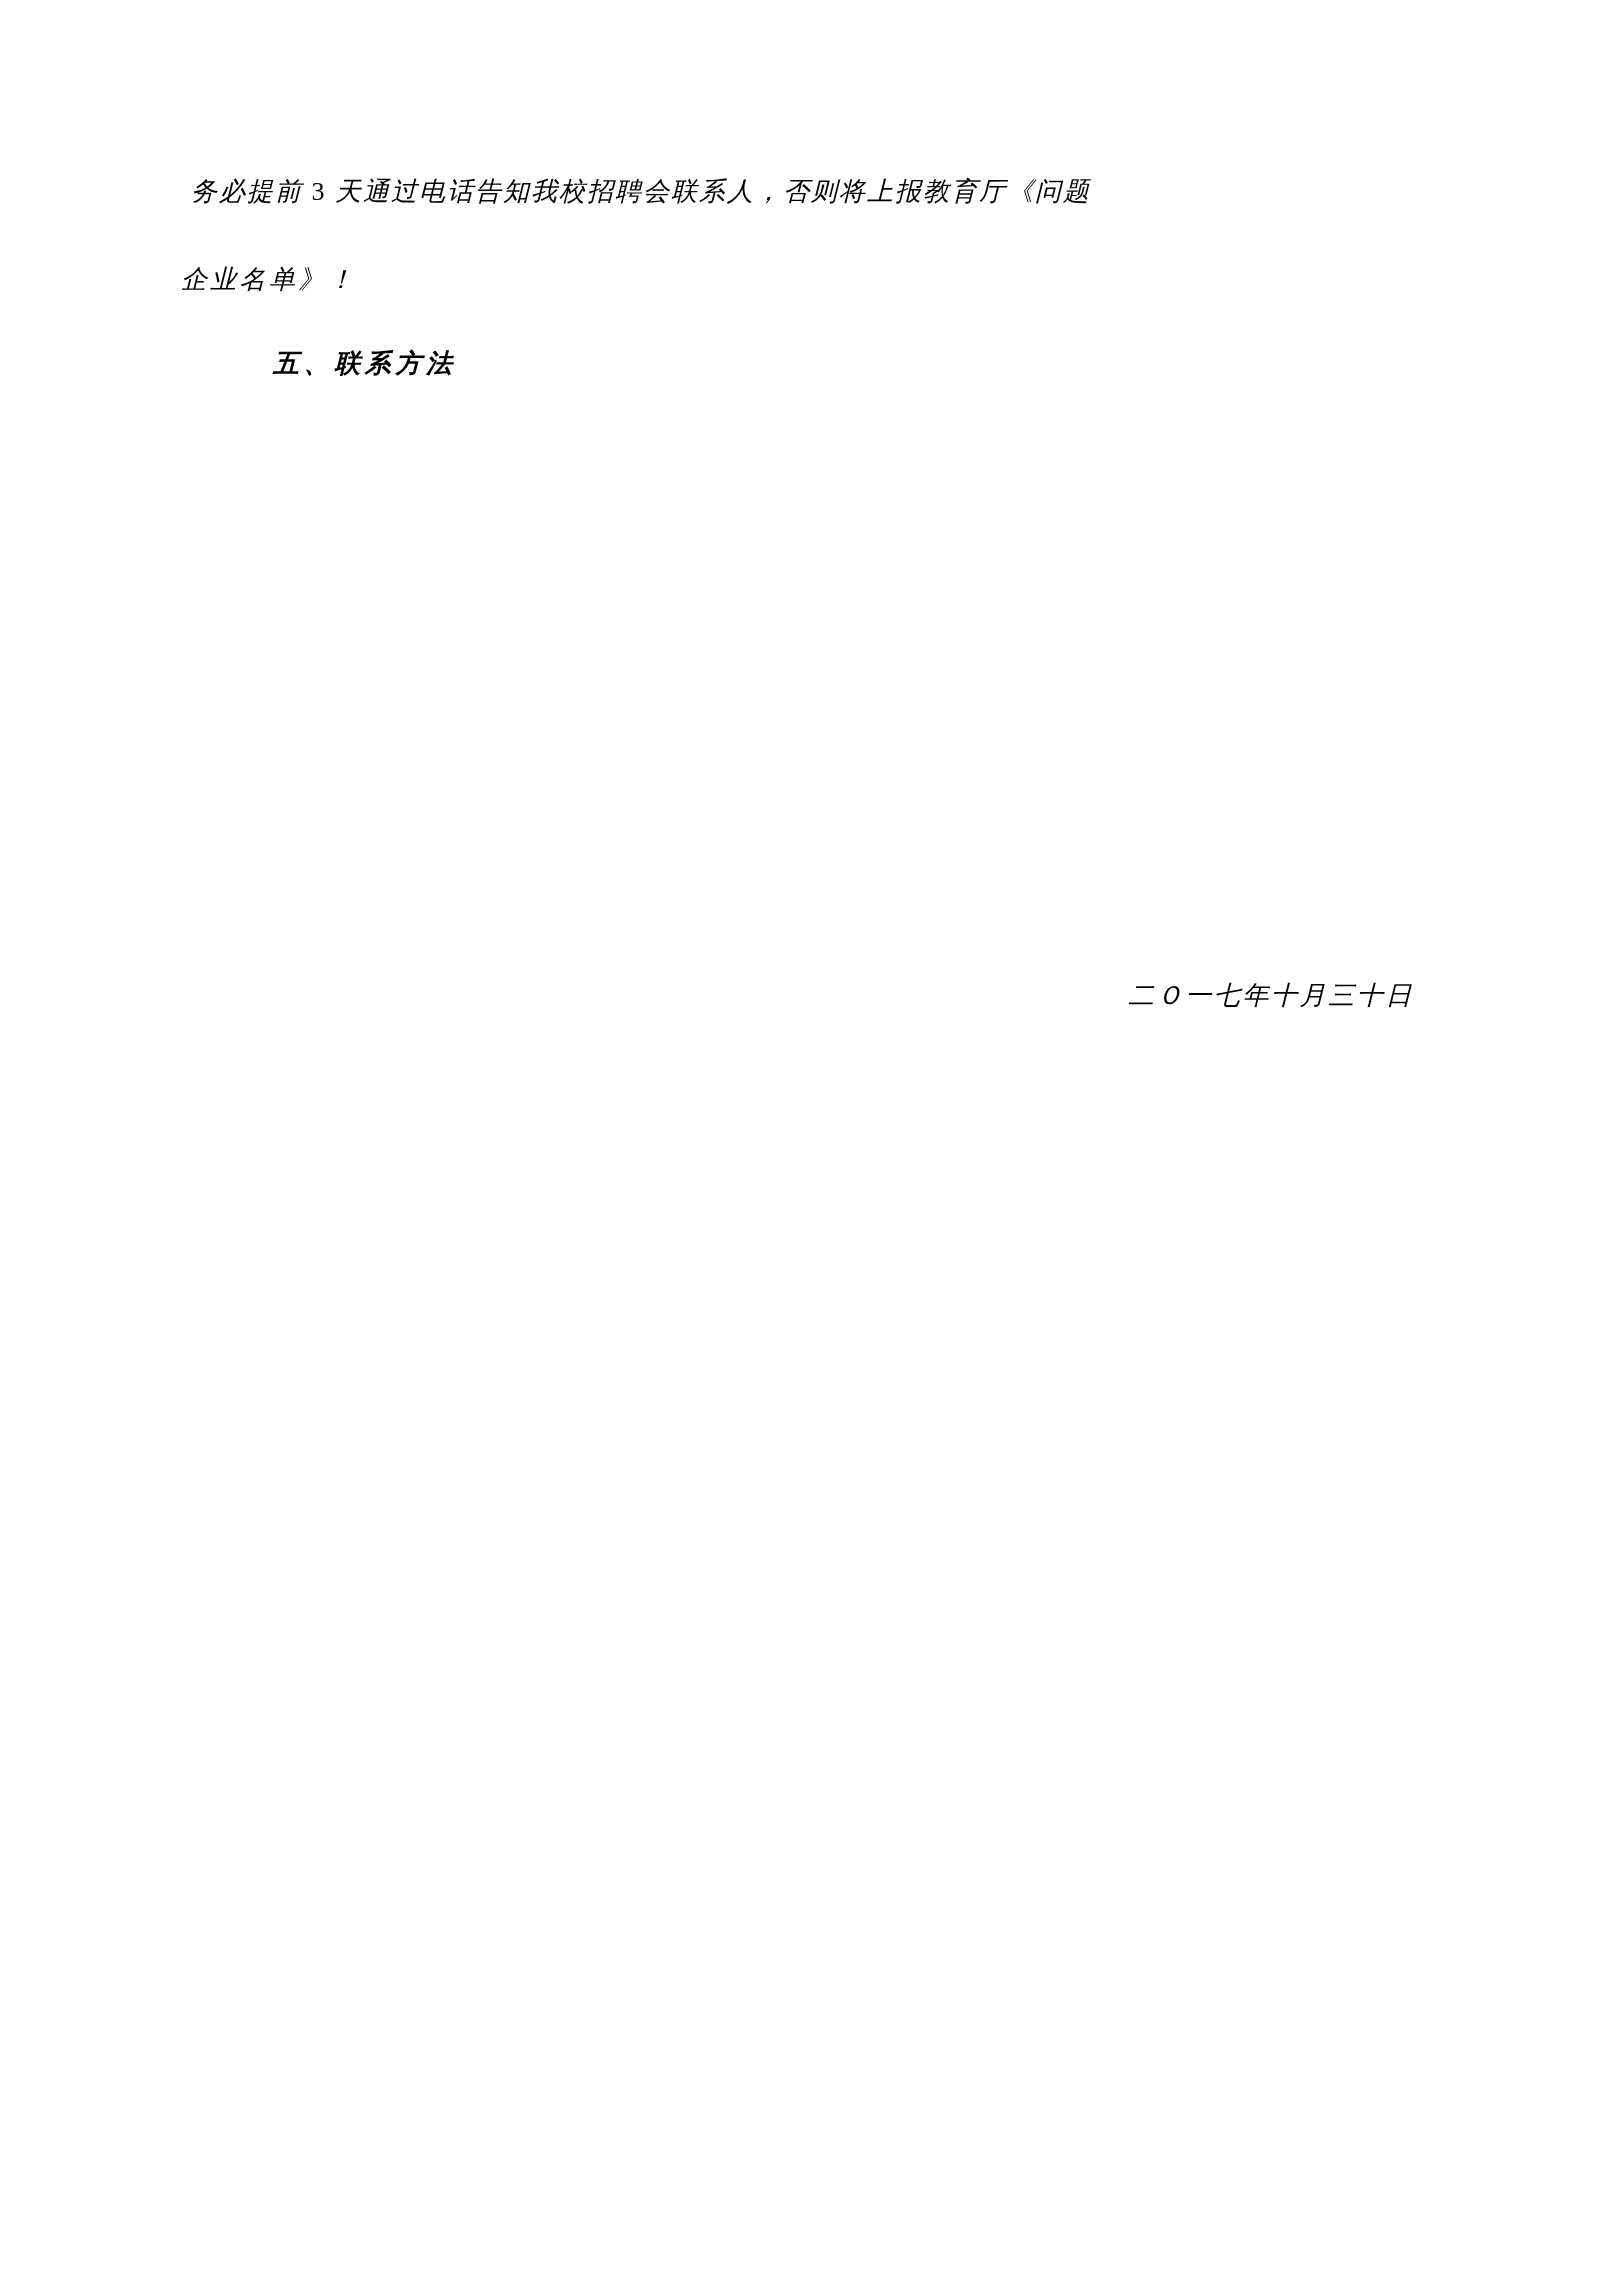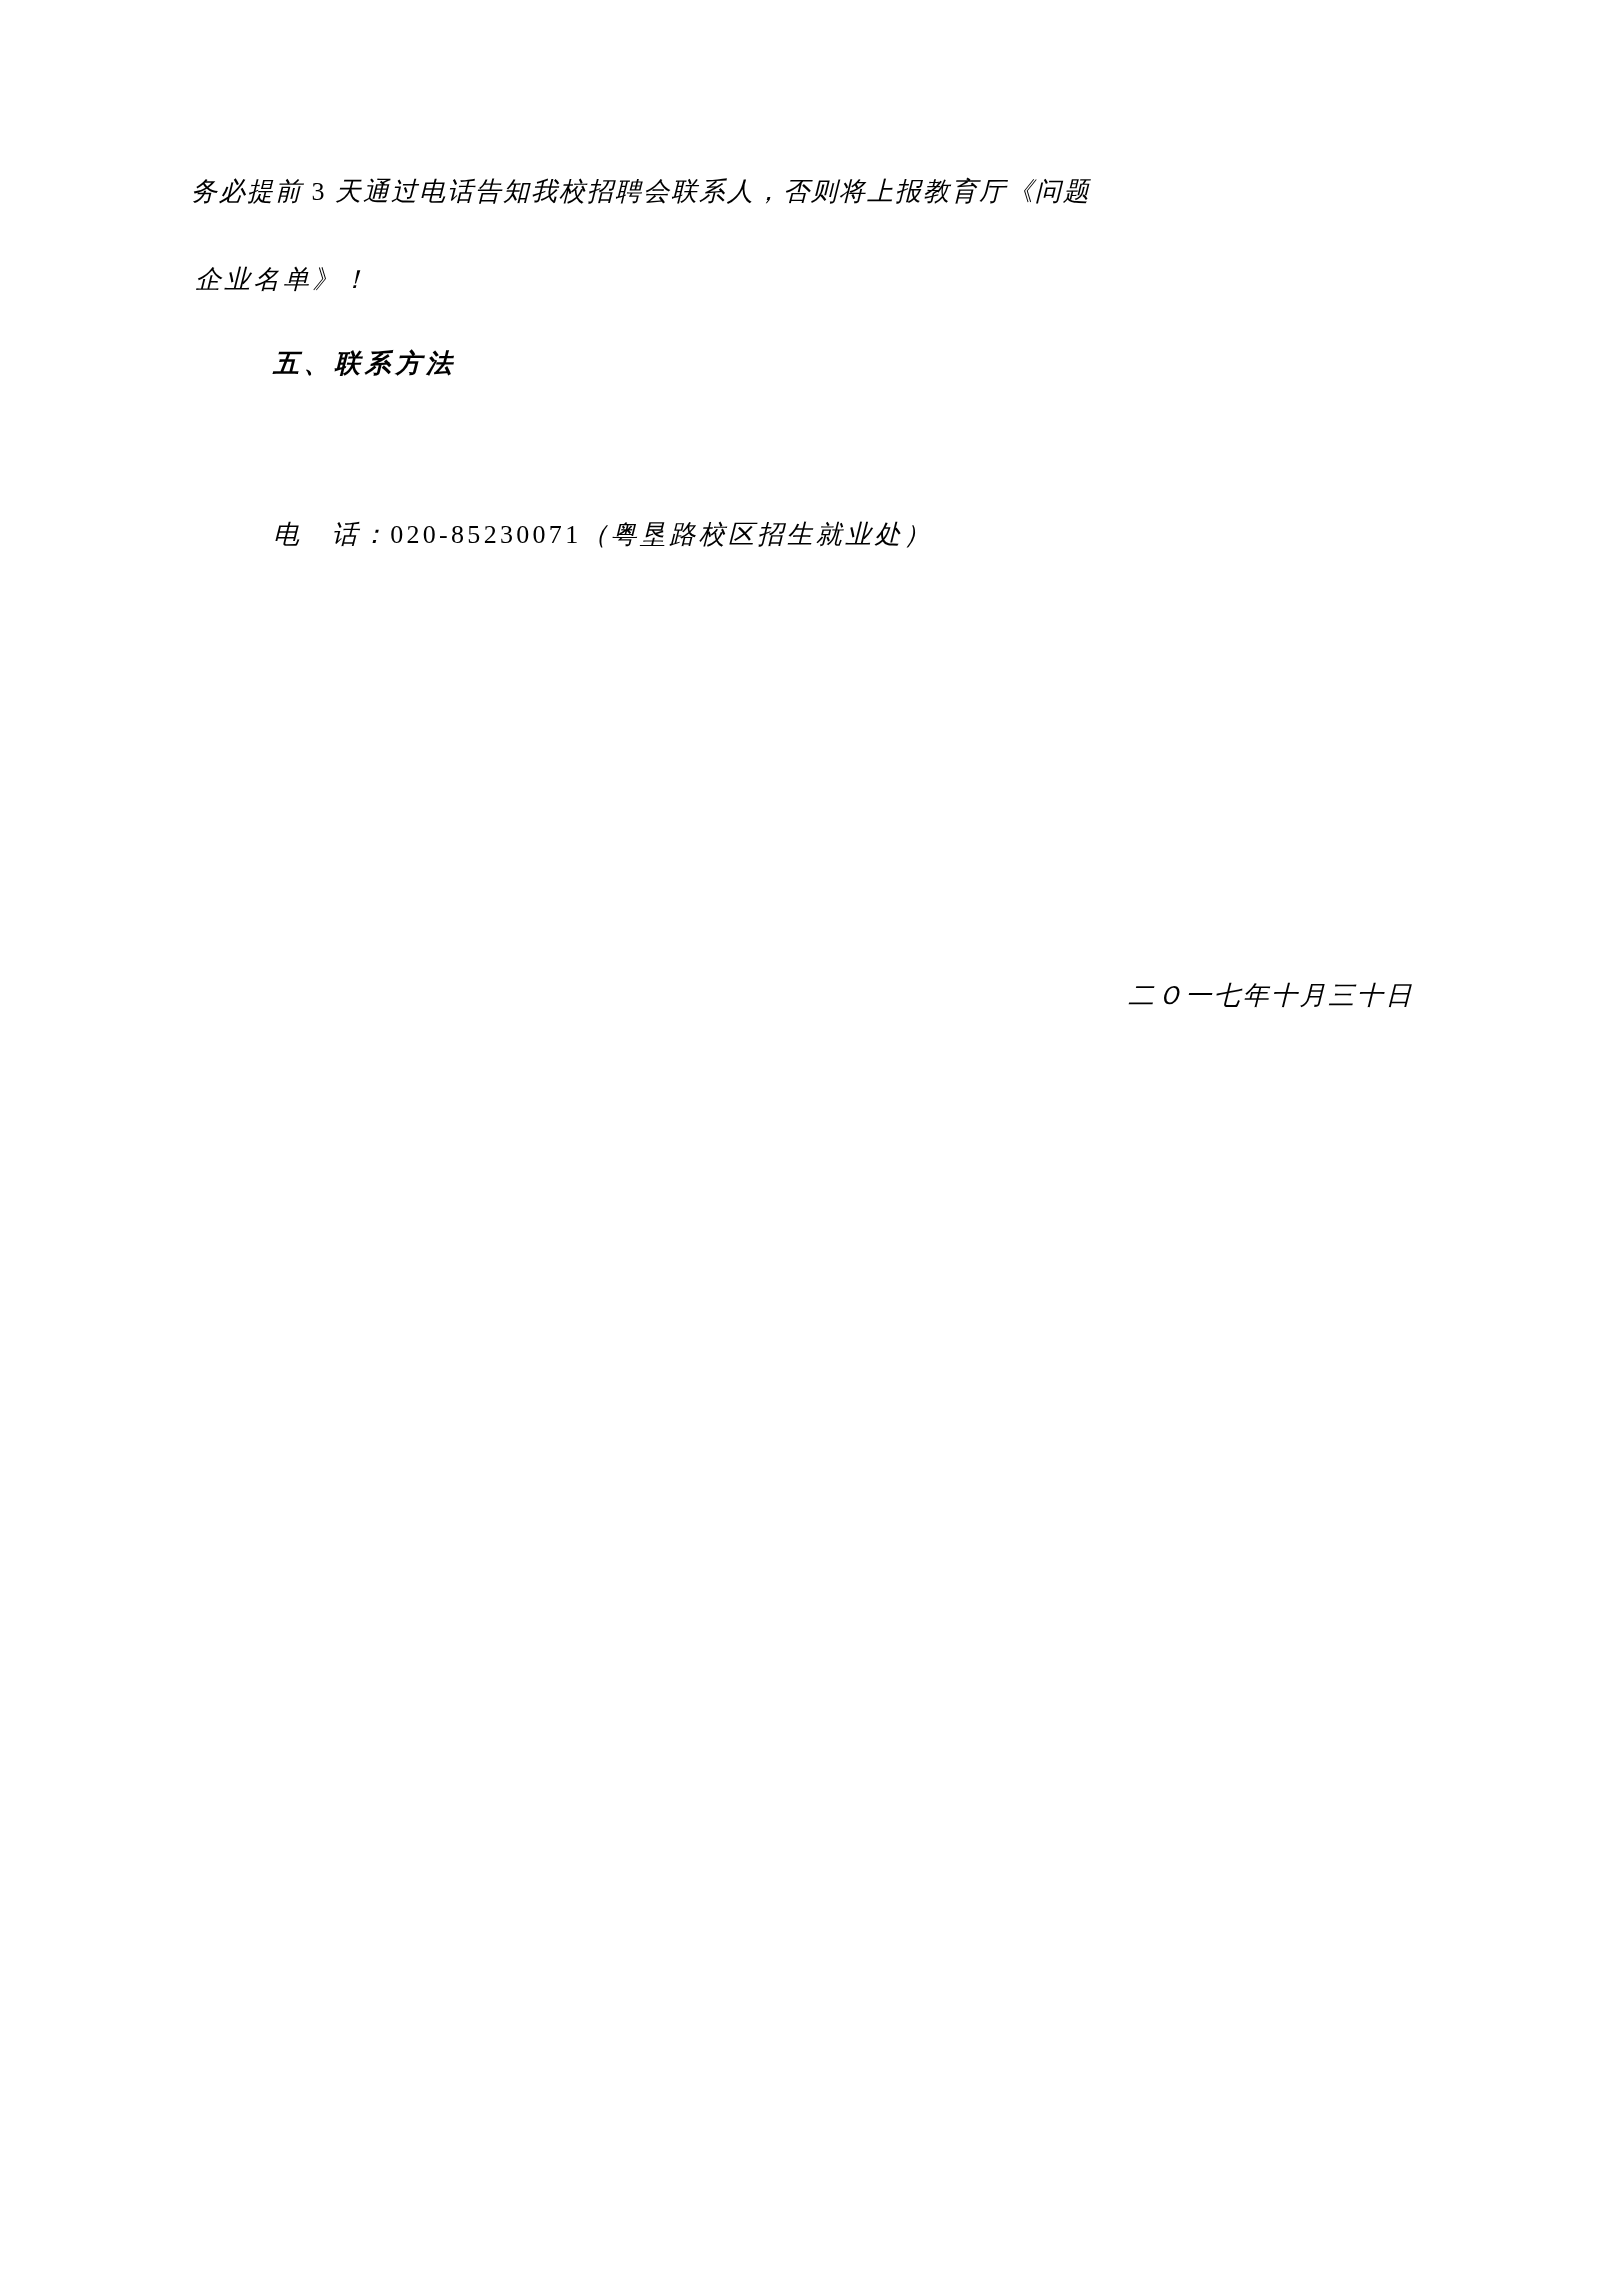--- a/index.html
+++ b/index.html
@@ -38,21 +38,21 @@
     font-style: normal;
     font-family: "Liberation Serif", "DejaVu Serif", serif;
   }
   .para-1 {
     left: 191px;
     top: 177px;
     width: 1243px;
     letter-spacing: 2px;
   }
   .para-2 {
-    left: 195px;
+    left: 181px;
     top: 265px;
   }
   .heading {
     left: 273px;
     top: 349px;
     font-weight: 700;
     font-family: "Liberation Sans", "DejaVu Sans", sans-serif;
     letter-spacing: 4.6px;
   }
   .contact {
@@ -83,19 +83,18 @@
 
 <div class="page">
 
   <p class="line para-1"><span class="cjk">务必提前 </span><span class="num">3</span><span class="cjk"> 天通过电话告知我校招聘会联系人，否则将上报教育厅《问题</span></p>
 
   <p class="line para-2 cjk">企业名单》！</p>
 
   <p class="line heading cjk">五、联系方法</p>
 
 
-  <p class="line phone"><span class="cjk">电　话：</span><span class="num">020-85230071</span><span class="cjk">（粤垦路校区招生就业处）</span></p>
 
 
   <p class="line sig-date cjk">二Ｏ一七年十月三十日</p>
 
 </div>
 
 
 </body></html>

